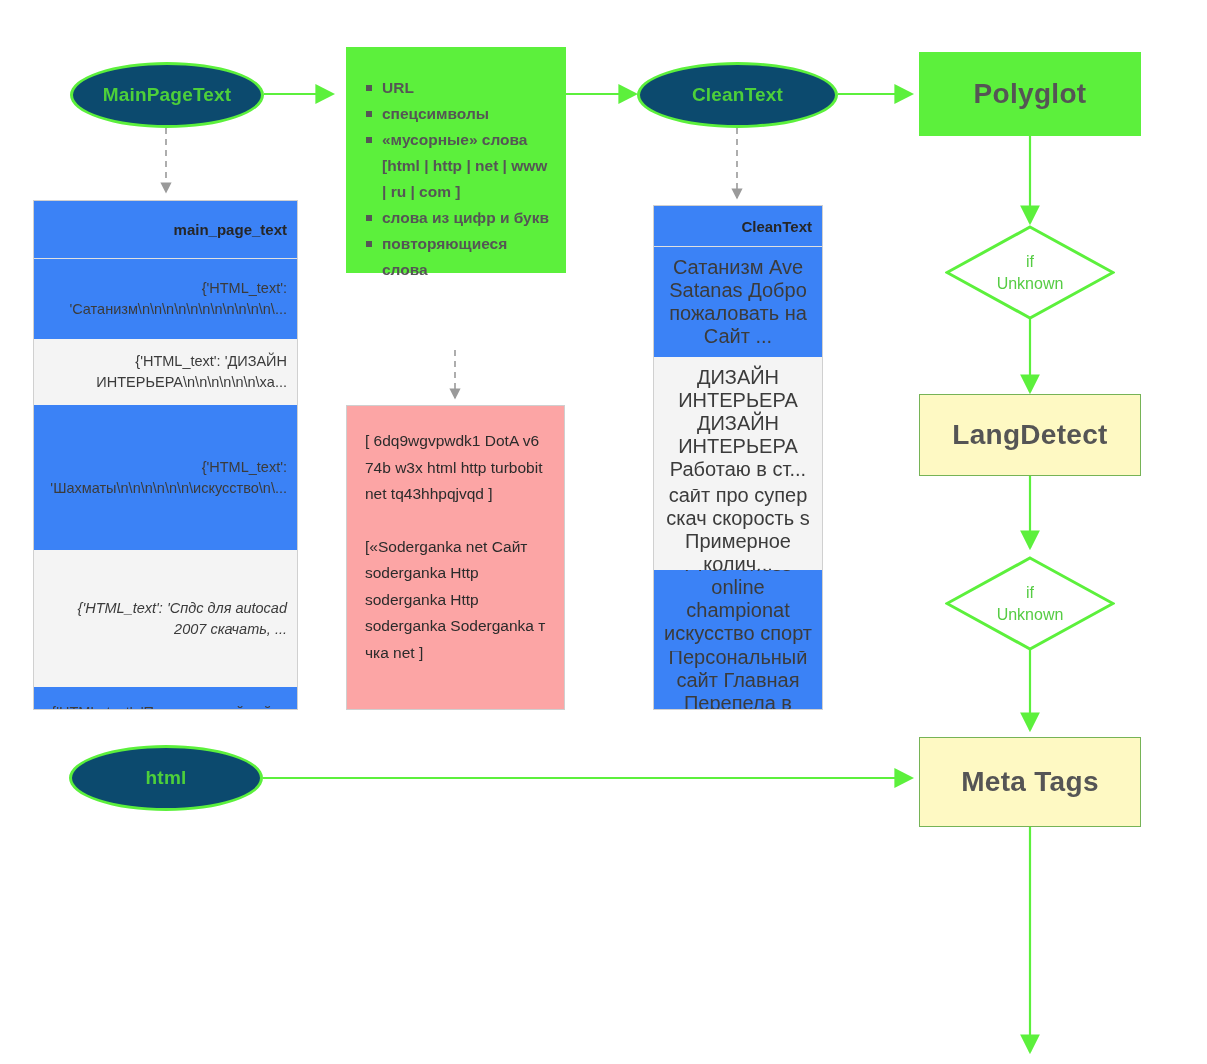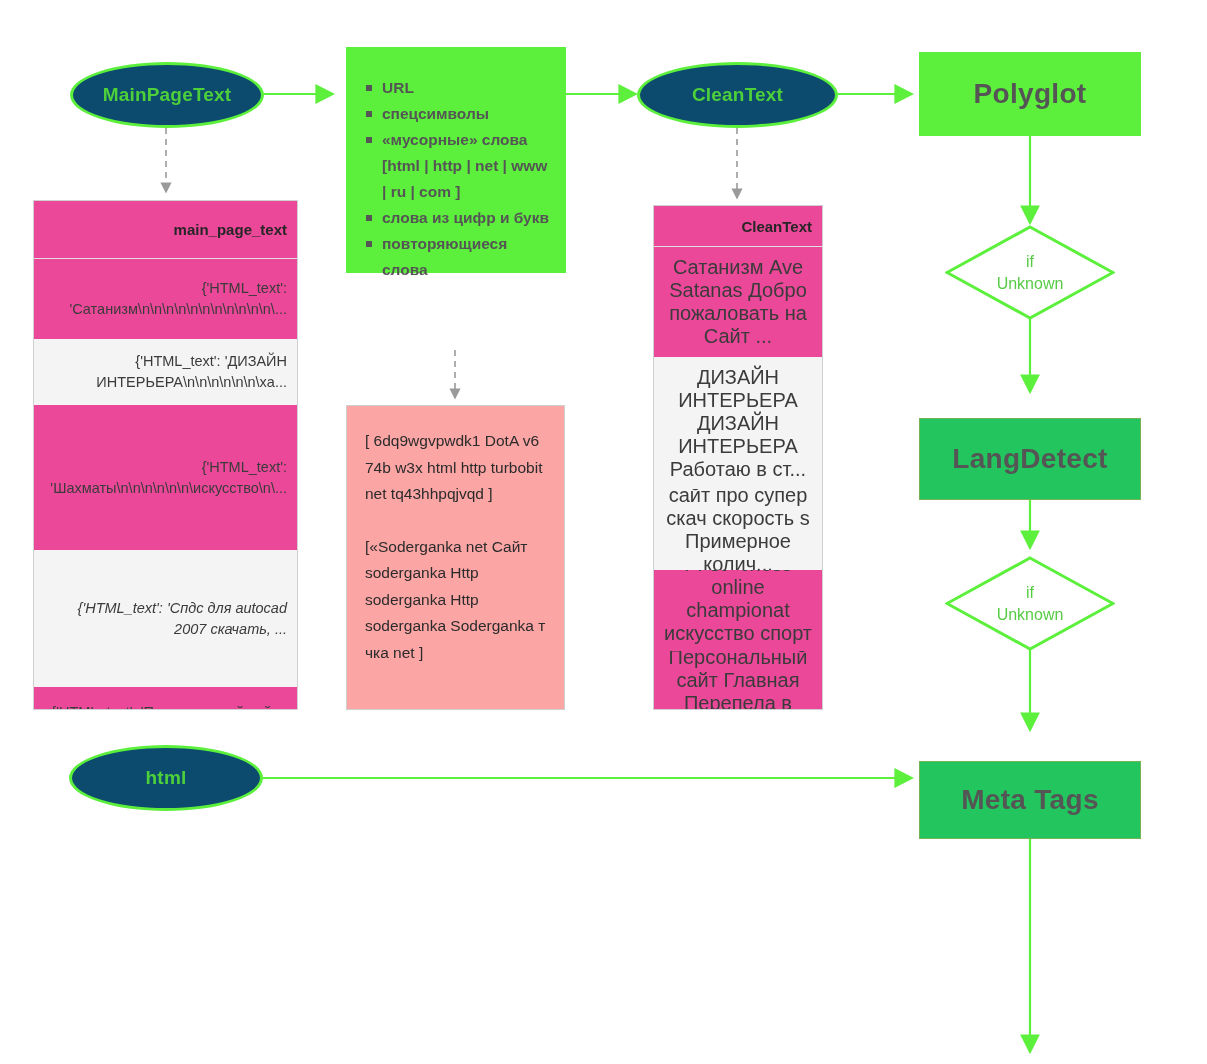--- a/index.html
+++ b/index.html
@@ -59,23 +59,22 @@
     color: #555555;
     font-weight: bold;
     font-size: 28px;
     letter-spacing: 0.3px;
   }
   .rect-bright {
     background: #5CF03C;
     border: 1px solid #5CF03C;
   }
   .rect-light {
-    background: #22c55e;
+    background: #fef9c3;
     border: 1px solid #76B356;
-    margin-top: 24px;
   }
 
   
   #filter-box {
     position: absolute;
     left: 346px;
     top: 47px;
     width: 220px;
     height: 226px;
     background: #5CF03C;
@@ -127,21 +126,21 @@
     line-height: 26.5px;
     margin: 0;
   }
   #sample-box .sample-gap {
     height: 26px;
   }
 
   
   .data-table {
     position: absolute;
-    background: #ec4899;
+    background: #3b82f6;
     border: 1px solid #D0D0D0;
     box-sizing: border-box;
     overflow: hidden;
   }
   .data-table .tbl-header {
     box-sizing: border-box;
     display: flex;
     align-items: center;
     justify-content: flex-end;
     font-weight: bold;
@@ -377,17 +376,17 @@
   <div class="diamond-node" id="decision-two" style="left:945px; top:556px; width:170px; height:95px;">
     <svg class="dshape" viewBox="0 0 170 95" preserveAspectRatio="none">
       <polygon points="85,2 168,47.5 85,93 2,47.5" fill="#ffffff" stroke="#5CF03C" stroke-width="3"></polygon>
     </svg>
     <div class="node-label">
       <div>if</div>
       <div>Unknown</div>
     </div>
   </div>
 
-  <div class="rect-node rect-light" id="node-metatags" style="left:919px; top:737px; width:222px; height:78px;">
+  <div class="rect-node rect-light" id="node-metatags" style="left:919px; top:737px; width:222px; height:90px;">
     <span class="node-label">Meta Tags</span>
   </div>
 
 </div>
 
 </body></html>

